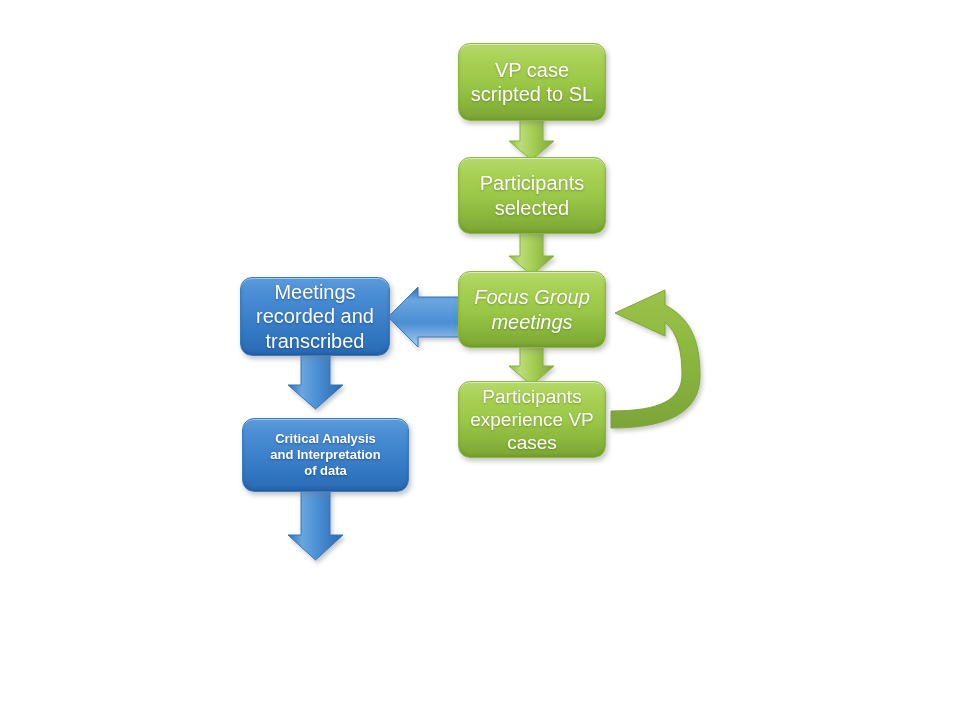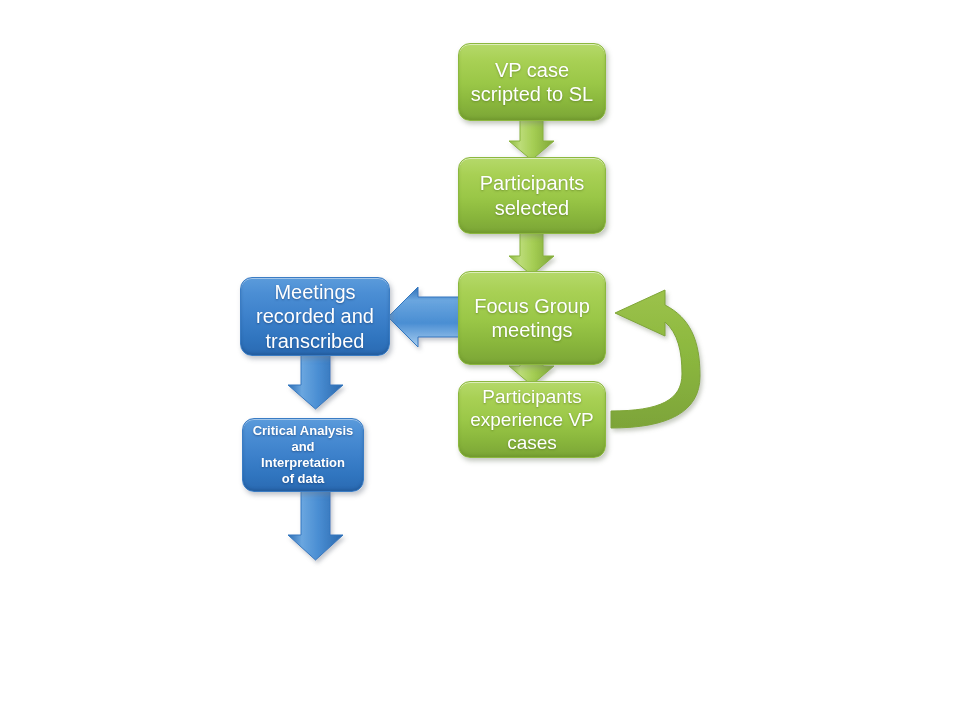--- a/index.html
+++ b/index.html
@@ -174,37 +174,37 @@
   <div class="node green fs-large" style="left:458px; top:43px; width:148px; height:78px;">
     <span class="label">VP case
 scripted to SL</span>
   </div>
 
   <div class="node green fs-large" style="left:458px; top:157px; width:148px; height:77px;">
     <span class="label">Participants
 selected</span>
   </div>
 
-  <div class="node green fs-large" style="left:458px; top:271px; width:148px; height:94px;">
+  <div class="node green fs-large" style="left:458px; top:271px; width:148px; height:77px;font-style:italic;">
     <span class="label">Focus Group
 meetings</span>
   </div>
 
   <div class="node green fs-medium" style="left:458px; top:381px; width:148px; height:77px;">
     <span class="label">Participants
 experience  VP
 cases</span>
   </div>
 
   <div class="node blue fs-large" style="left:240px; top:277px; width:150px; height:79px;">
     <span class="label">Meetings
 recorded and
 transcribed</span>
   </div>
 
-  <div class="node blue fs-small" style="left:242px; top:418px; width:122px; height:74px;">
+  <div class="node blue fs-small" style="left:242px; top:418px; width:167px; height:74px;">
     <span class="label">Critical Analysis
 and Interpretation
 of data</span>
   </div>
 
 
 </div>
 
 </body></html>

